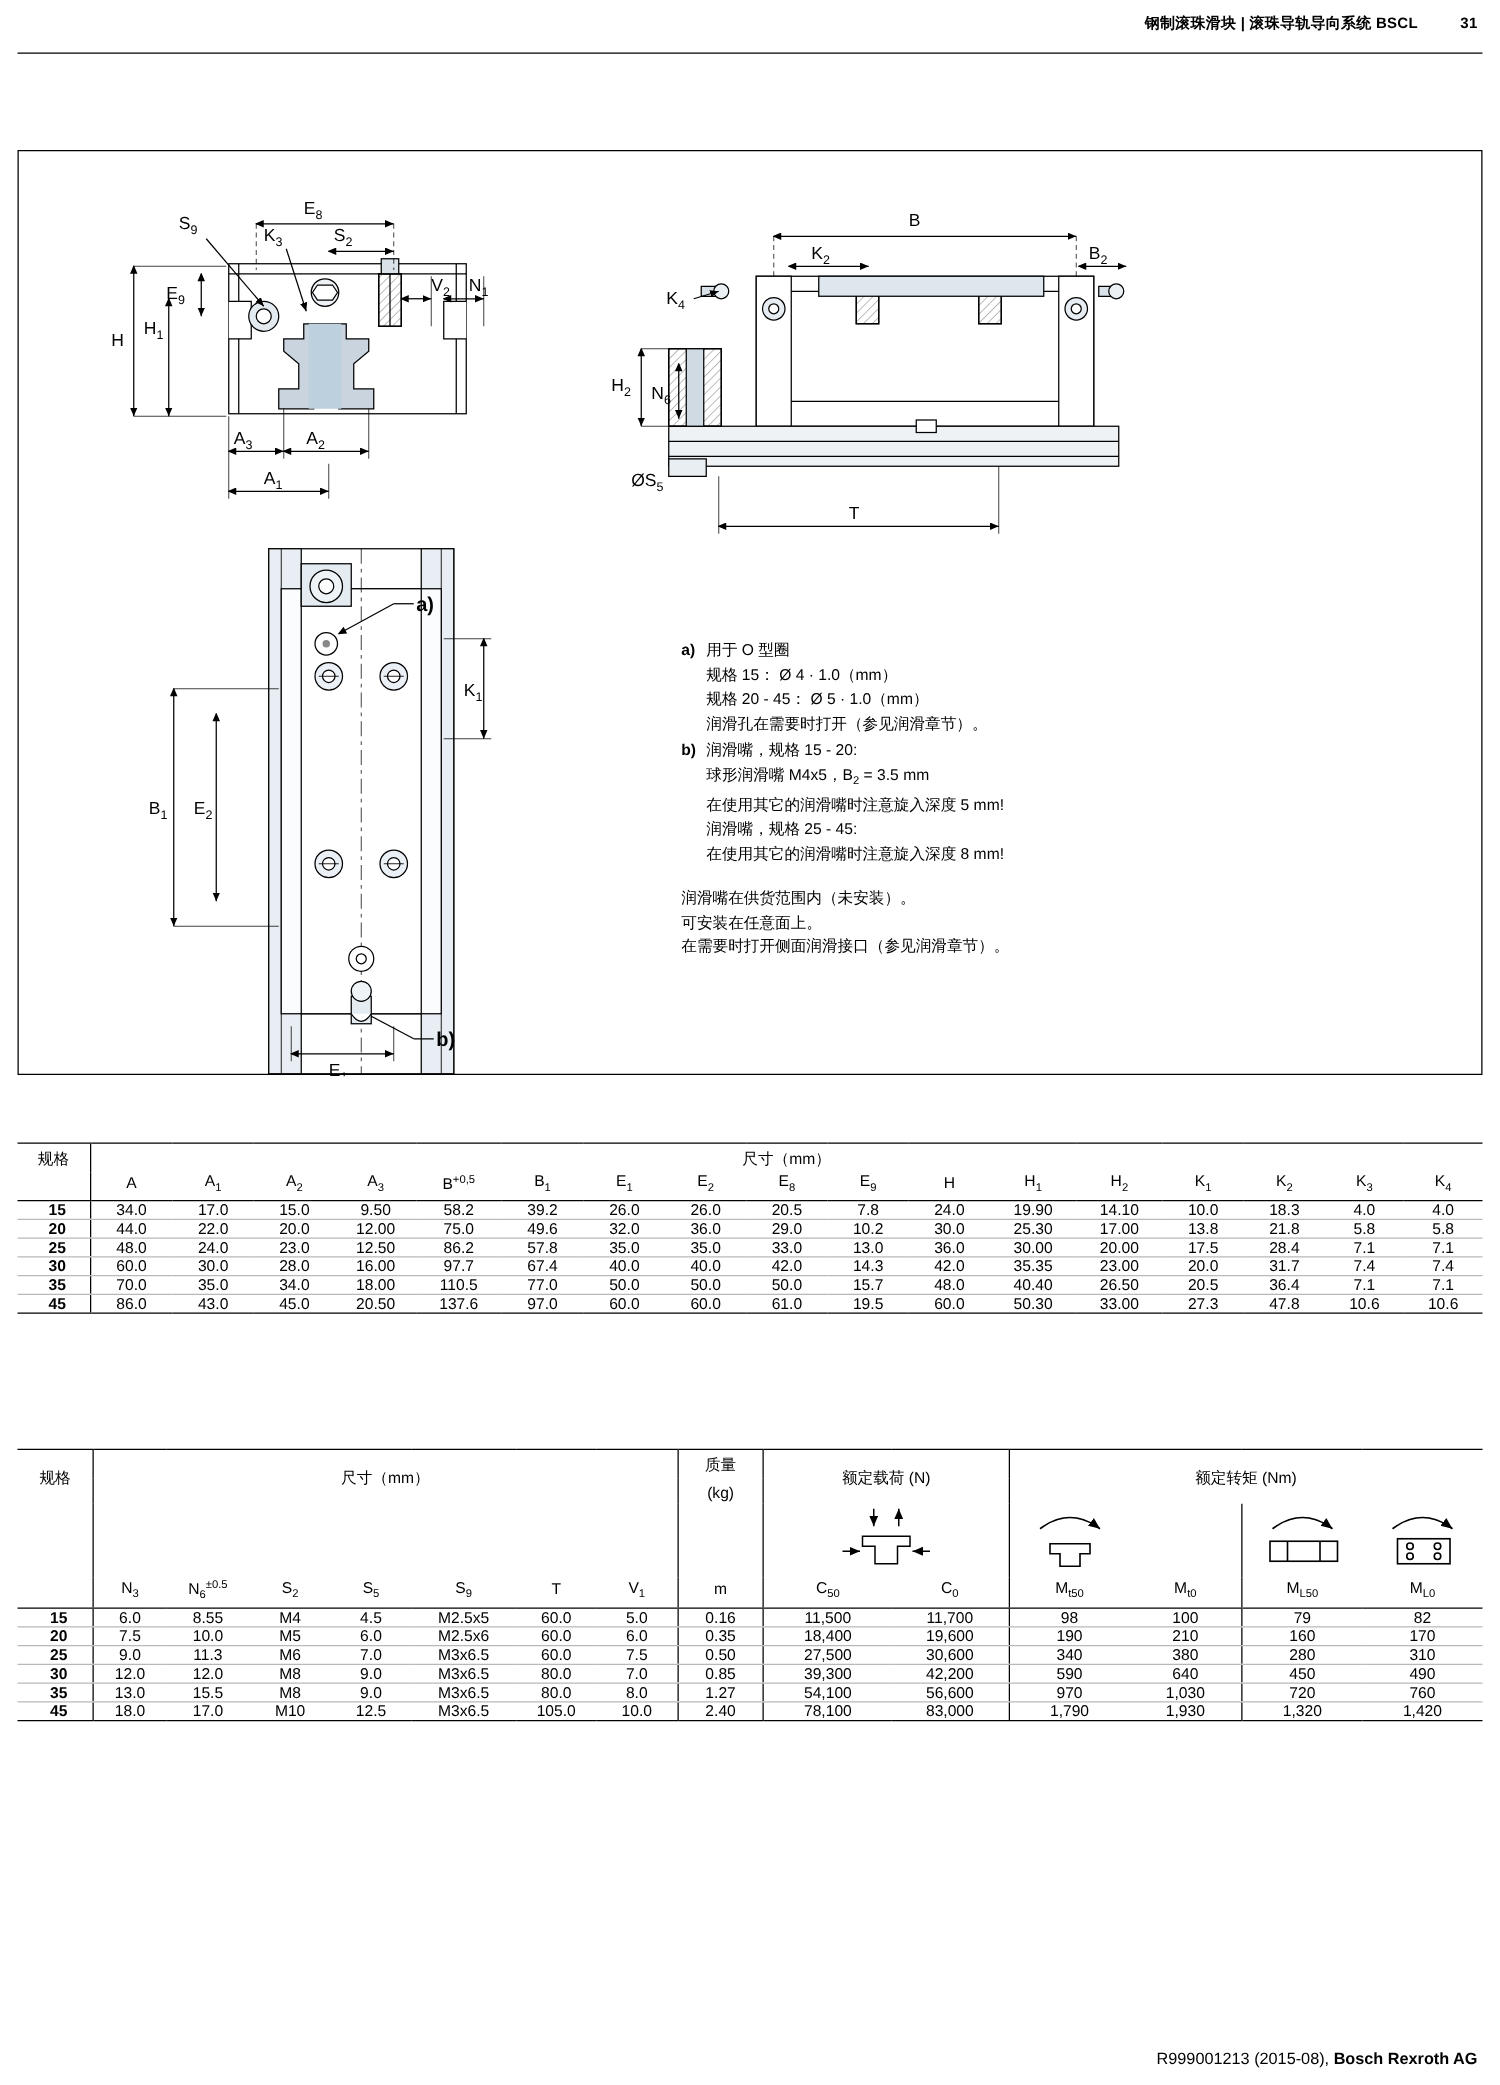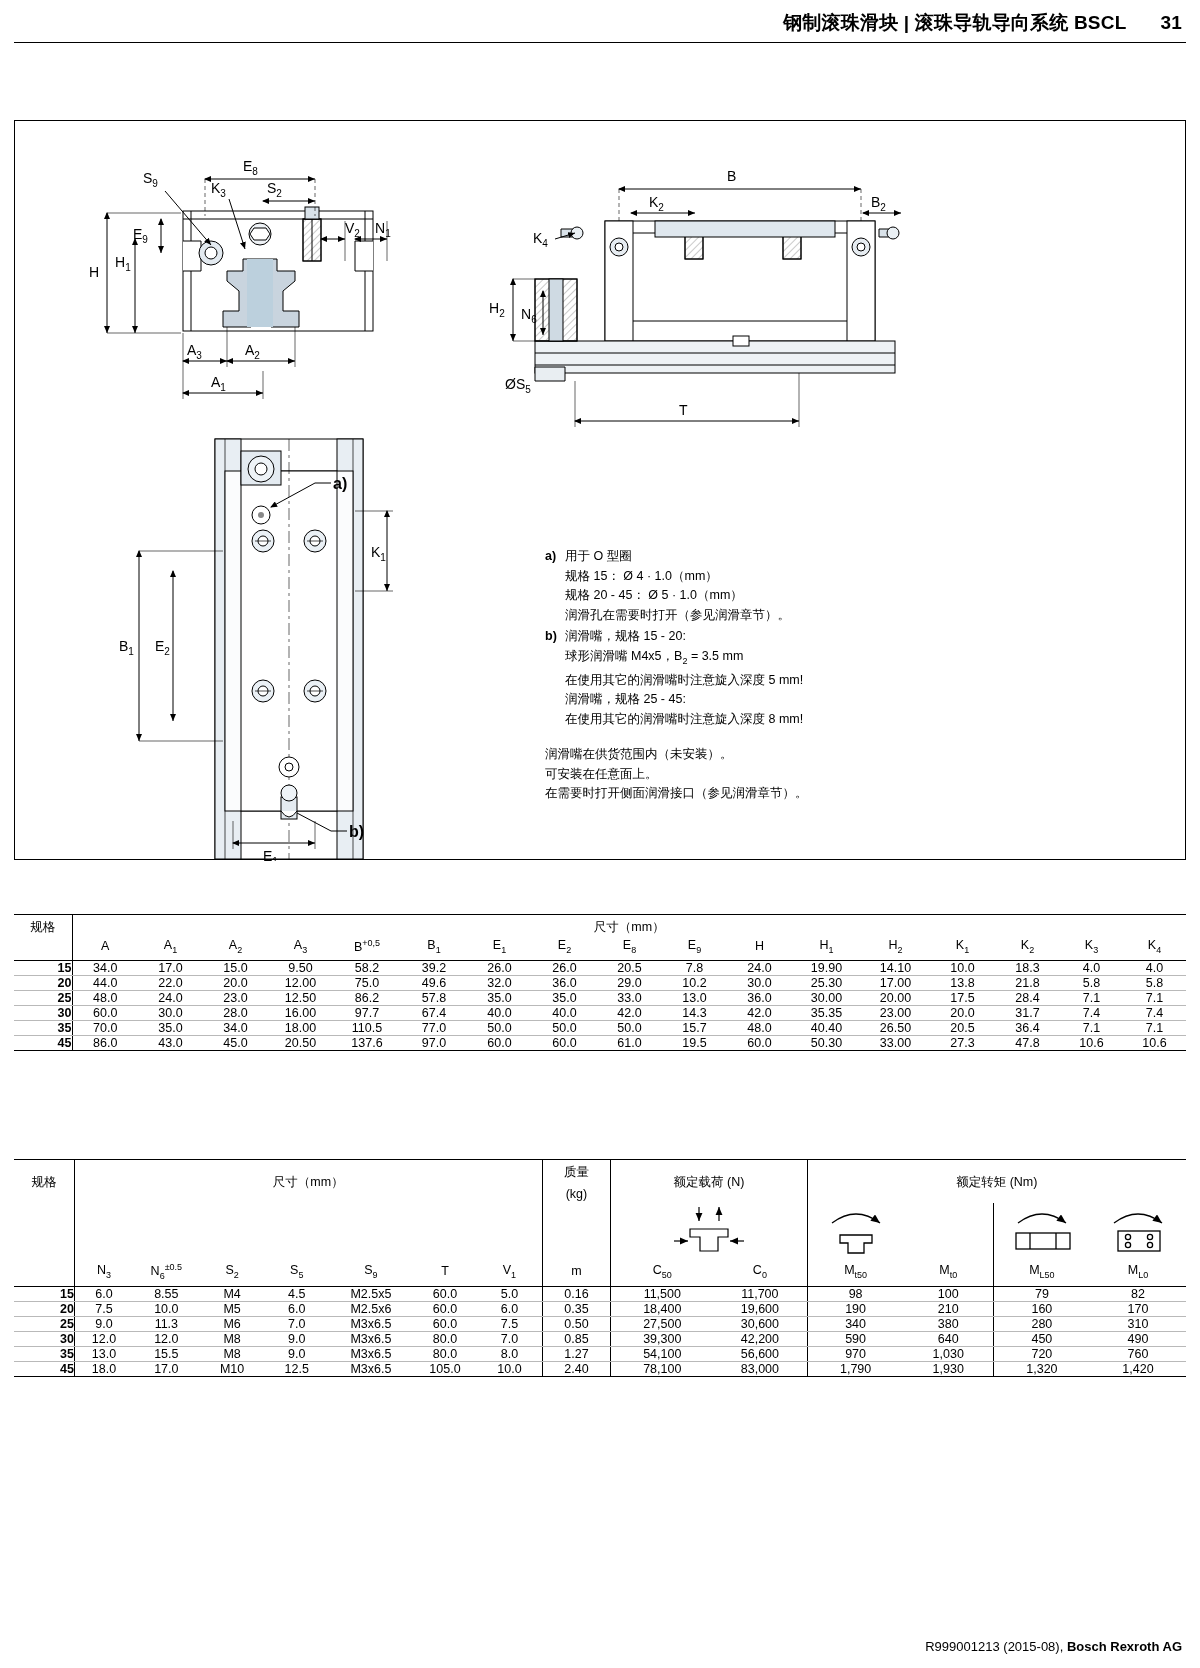--- a/index.html
+++ b/index.html
@@ -9,21 +9,21 @@
     background:#ffffff;
     font-family:"Liberation Sans", sans-serif;
     color:#000000;
     position:relative;
   }
   .page { position:relative; width:1200px; height:1668px; }
 
   
   .header {
     position:absolute; top:10px; right:18px;
-    font-size:19px; font-weight:bold;
+    font-size:12px; font-weight:bold;
     letter-spacing:0.2px;
   }
   .header .pagenum { display:inline-block; margin-left:34px; }
   .header-rule {
     position:absolute; left:14px; right:14px; top:42px;
     border-top:1px solid #000;
   }
 
   
   .figbox {
@@ -31,21 +31,21 @@
     width:1172px; height:740px;
     border:1px solid #000;
     background:#fff;
   }
   .fig-svg { position:absolute; left:0; top:0; }
 
   
   .notes {
     position:absolute; left:530px; top:390px;
     width:400px;
-    font-size:12.5px; line-height:19.5px;margin-top:36px;
+    font-size:12.5px; line-height:19.5px;
   }
   .notes .blk { margin-bottom:2px; }
   .notes .lbl { font-weight:bold; display:inline-block; width:20px; }
   .notes .ind { padding-left:20px; }
   .notes .gap { height:14px; }
   .notes sub { font-size:9px; }
 
   
   table.dim {
     position:absolute;
@@ -65,21 +65,21 @@
   .hrule-bot td { border-bottom:1.4px solid #000; }
   .rowline td { border-bottom:0.8px solid #b9b9b9; }
 
   .hcell {
     font-weight:bold;
     text-align:left;
     padding:4px 6px 2px 6px !important;
   }
   .subhead td { font-weight:bold; padding-bottom:5px !important; }
   .datarow td { padding:5px 4px; }
-  .datarow td.first { font-weight:bold; text-align:right; padding-left:6px; }
+  .datarow td.first { font-weight:bold; text-align:center; padding-left:6px; }
   .vline { border-left:1.2px solid #000; }
   sub { font-size:9px; }
   sup { font-size:9px; }
 
   
   .iconrow td { padding:2px 0 0 0; height:56px; vertical-align:bottom; }
 
   
   .footer {
     position:absolute; right:18px; bottom:14px;

